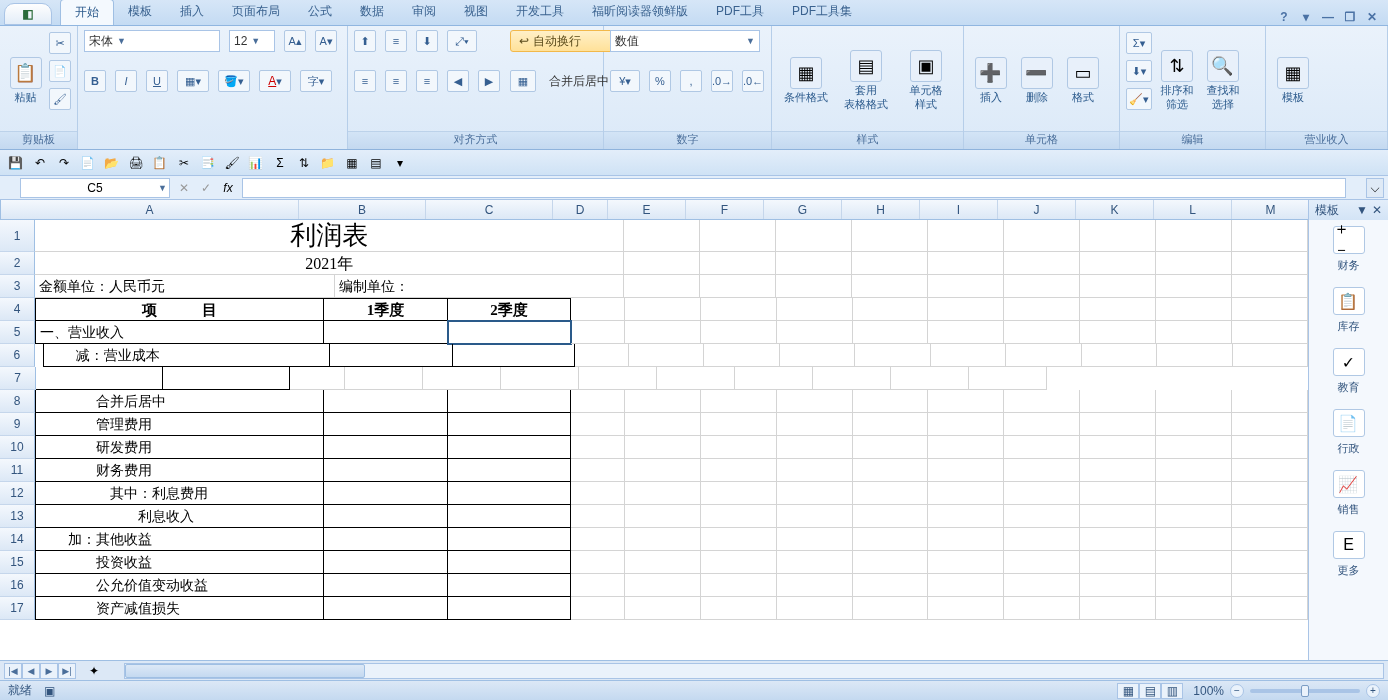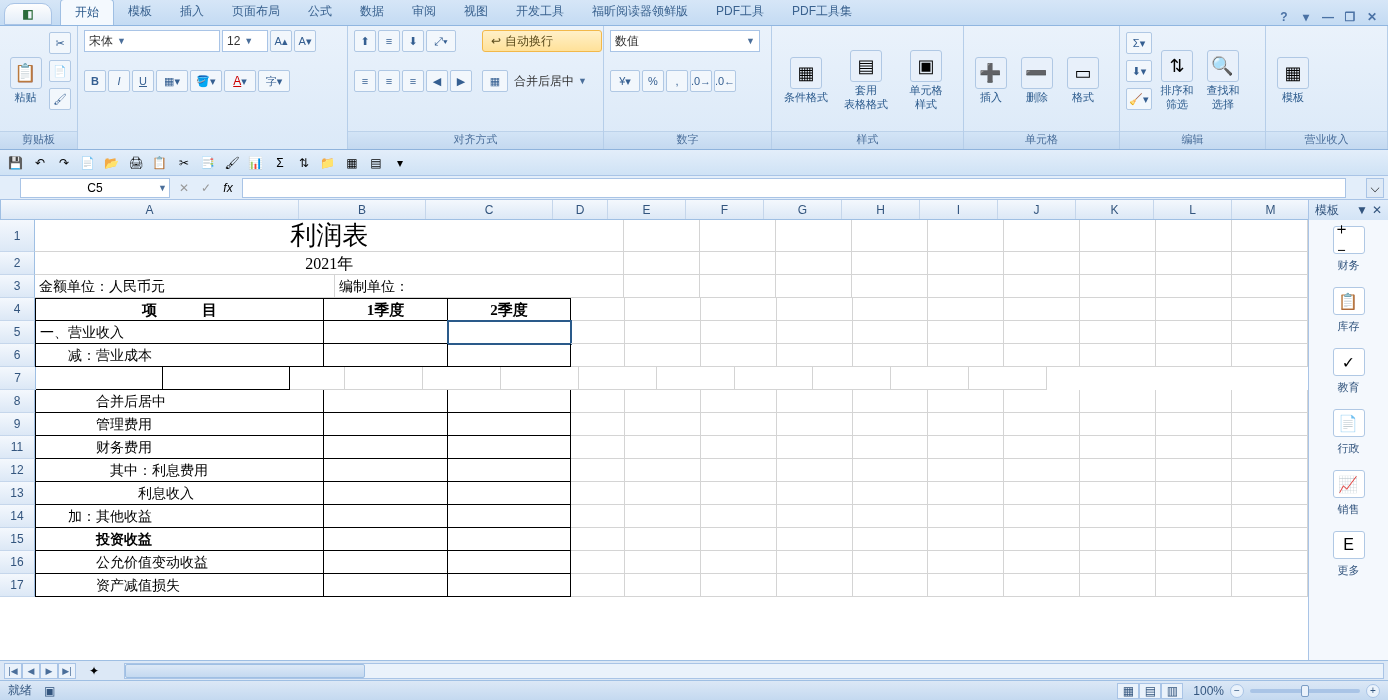--- a/index.html
+++ b/index.html
@@ -13,21 +13,21 @@
 .winctrl{display:flex;gap:6px;padding-right:8px;align-items:center}
 .winctrl span{width:16px;height:16px;display:inline-flex;align-items:center;justify-content:center;color:#4b72a5;font-weight:bold;cursor:pointer}
 
 .ribbon{height:124px;background:linear-gradient(#eaf2fb,#dbe9f8);display:flex;border-bottom:1px solid #8fb3dc}
 .group{border-right:1px solid #b6cee9;padding:4px 6px 0 6px;display:flex;flex-direction:column;position:relative}
 .group-body{flex:1;display:flex;gap:4px}
 .group-label{height:18px;text-align:center;font-size:11px;color:#4a6e9a;background:linear-gradient(#d3e4f6,#c4d9f0);margin:0 -6px;border-top:1px solid #bcd2ea}
 .bigbtn{width:42px;display:flex;flex-direction:column;align-items:center;justify-content:center;gap:2px;padding:2px;border:1px solid transparent;border-radius:3px;cursor:pointer}
 .bigbtn .ico{width:32px;height:32px;background:#e8f0fa;border:1px solid #b0c8e4;border-radius:3px;display:flex;align-items:center;justify-content:center;font-size:18px}
 .bigbtn .lbl{font-size:11px;color:#2b5a8c;text-align:center;line-height:1.2}
-.smallrow{display:flex;gap:2px;align-items:flex-start}
+.smallrow{display:flex;gap:9px;align-items:flex-start}
 .sbtn{width:22px;height:22px;border:1px solid #b0c8e4;background:#f2f7fc;border-radius:2px;display:flex;align-items:center;justify-content:center;cursor:pointer;font-size:11px;color:#355f91}
 .combo{height:22px;border:1px solid #a9c4e6;background:#fff;display:flex;align-items:center;padding:0 4px;font-size:12px;color:#333}
 .combo .arr{margin-left:4px;color:#4a6e9a;font-size:9px}
 .wrapbtn{height:22px;border:1px solid #f2b84a;background:linear-gradient(#fff0c8,#ffe199);border-radius:3px;display:flex;align-items:center;padding:0 8px;gap:4px;cursor:pointer;font-size:11px;color:#5a4a1a}
 .col{display:flex;flex-direction:column;gap:4px}
 
 .qat{height:26px;background:linear-gradient(#e3eefa,#cfe2f5);display:flex;align-items:center;padding:0 6px;gap:4px;border-bottom:1px solid #a9c4e6}
 .qbtn{width:20px;height:20px;display:flex;align-items:center;justify-content:center;cursor:pointer;border-radius:2px}
 
 .fbar{height:24px;background:#e3eefa;display:flex;align-items:center;border-bottom:1px solid #a9c4e6}
@@ -396,21 +396,21 @@
           <div class="cell " style="width: 78px;"></div>
           <div class="cell " style="width: 78px;"></div>
           <div class="cell " style="width: 78px;"></div>
           <div class="cell " style="width: 78px;"></div>
           <div class="cell " style="width: 78px;"></div>
           <div class="cell " style="width: 78px;"></div>
           <div class="cell " style="width: 78px;"></div>
         </div>
         <div class="row">
           <div class="rowhdr">6</div>
-          <div class="cell bord-l bord-b bord-r" style="width: 298px;">　　减：营业成本</div>
+          <div class="cell bord-l bord-b bord-r" style="width: 298px; margin-left: 8px;">　　减：营业成本</div>
           <div class="cell bord-b bord-r" style="width: 127px;"></div>
           <div class="cell bord-b bord-r" style="width: 127px;"></div>
           <div class="cell " style="width: 55px;"></div>
           <div class="cell " style="width: 78px;"></div>
           <div class="cell " style="width: 78px;"></div>
           <div class="cell " style="width: 78px;"></div>
           <div class="cell " style="width: 78px;"></div>
           <div class="cell " style="width: 78px;"></div>
           <div class="cell " style="width: 78px;"></div>
           <div class="cell " style="width: 78px;"></div>
@@ -458,20 +458,36 @@
           <div class="cell " style="width: 78px;"></div>
           <div class="cell " style="width: 78px;"></div>
           <div class="cell " style="width: 78px;"></div>
           <div class="cell " style="width: 78px;"></div>
           <div class="cell " style="width: 78px;"></div>
           <div class="cell " style="width: 78px;"></div>
           <div class="cell " style="width: 78px;"></div>
           <div class="cell " style="width: 78px;"></div>
         </div>
         <div class="row">
+          <div class="rowhdr">10</div>
+          <div class="cell bord-l bord-b bord-r" style="width: 298px;">　　　　研发费用</div>
+          <div class="cell bord-b bord-r" style="width: 127px;"></div>
+          <div class="cell bord-b bord-r" style="width: 127px;"></div>
+          <div class="cell " style="width: 55px;"></div>
+          <div class="cell " style="width: 78px;"></div>
+          <div class="cell " style="width: 78px;"></div>
+          <div class="cell " style="width: 78px;"></div>
+          <div class="cell " style="width: 78px;"></div>
+          <div class="cell " style="width: 78px;"></div>
+          <div class="cell " style="width: 78px;"></div>
+          <div class="cell " style="width: 78px;"></div>
+          <div class="cell " style="width: 78px;"></div>
+          <div class="cell " style="width: 78px;"></div>
+        </div>
+        <div class="row">
           <div class="rowhdr">11</div>
           <div class="cell bord-l bord-b bord-r" style="width: 298px;">　　　　财务费用</div>
           <div class="cell bord-b bord-r" style="width: 127px;"></div>
           <div class="cell bord-b bord-r" style="width: 127px;"></div>
           <div class="cell " style="width: 55px;"></div>
           <div class="cell " style="width: 78px;"></div>
           <div class="cell " style="width: 78px;"></div>
           <div class="cell " style="width: 78px;"></div>
           <div class="cell " style="width: 78px;"></div>
           <div class="cell " style="width: 78px;"></div>
@@ -523,21 +539,21 @@
           <div class="cell " style="width: 78px;"></div>
           <div class="cell " style="width: 78px;"></div>
           <div class="cell " style="width: 78px;"></div>
           <div class="cell " style="width: 78px;"></div>
           <div class="cell " style="width: 78px;"></div>
           <div class="cell " style="width: 78px;"></div>
           <div class="cell " style="width: 78px;"></div>
         </div>
         <div class="row">
           <div class="rowhdr">15</div>
-          <div class="cell bord-l bord-b bord-r" style="width: 298px; font-weight: bold;">　　　　投资收益</div>
+          <div class="cell bord-l bord-b bord-r" style="width: 298px;">　　　　投资收益</div>
           <div class="cell bord-b bord-r" style="width: 127px;"></div>
           <div class="cell bord-b bord-r" style="width: 127px;"></div>
           <div class="cell " style="width: 55px;"></div>
           <div class="cell " style="width: 78px;"></div>
           <div class="cell " style="width: 78px;"></div>
           <div class="cell " style="width: 78px;"></div>
           <div class="cell " style="width: 78px;"></div>
           <div class="cell " style="width: 78px;"></div>
           <div class="cell " style="width: 78px;"></div>
           <div class="cell " style="width: 78px;"></div>

